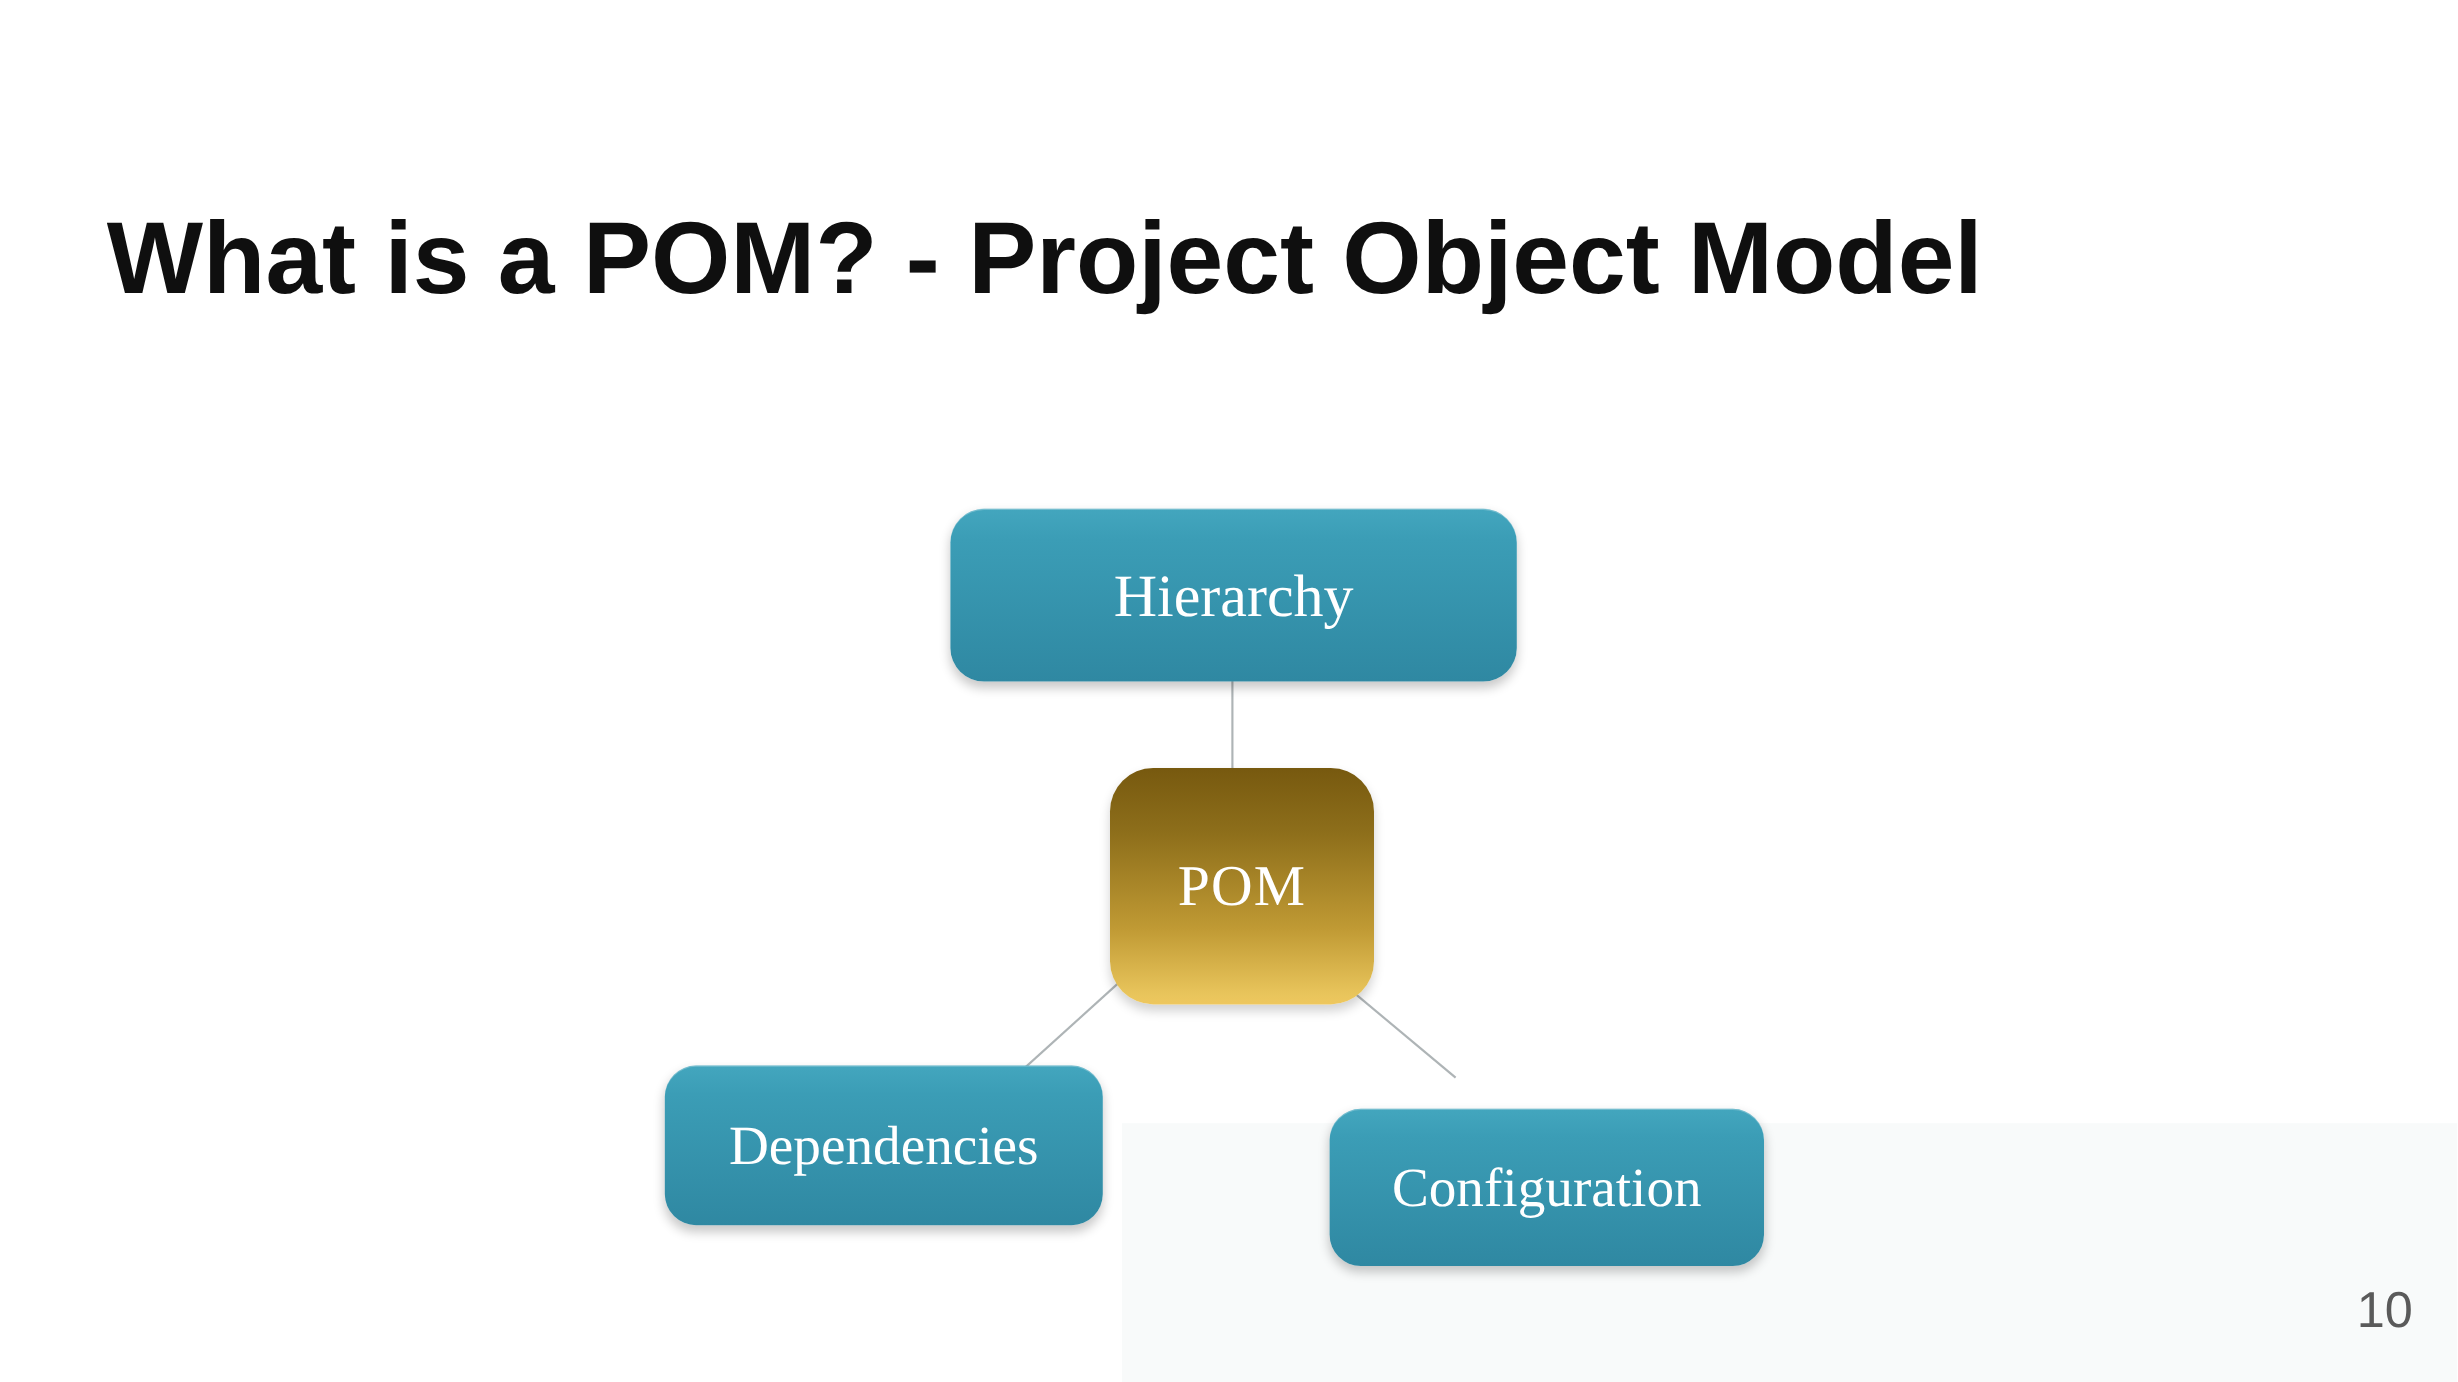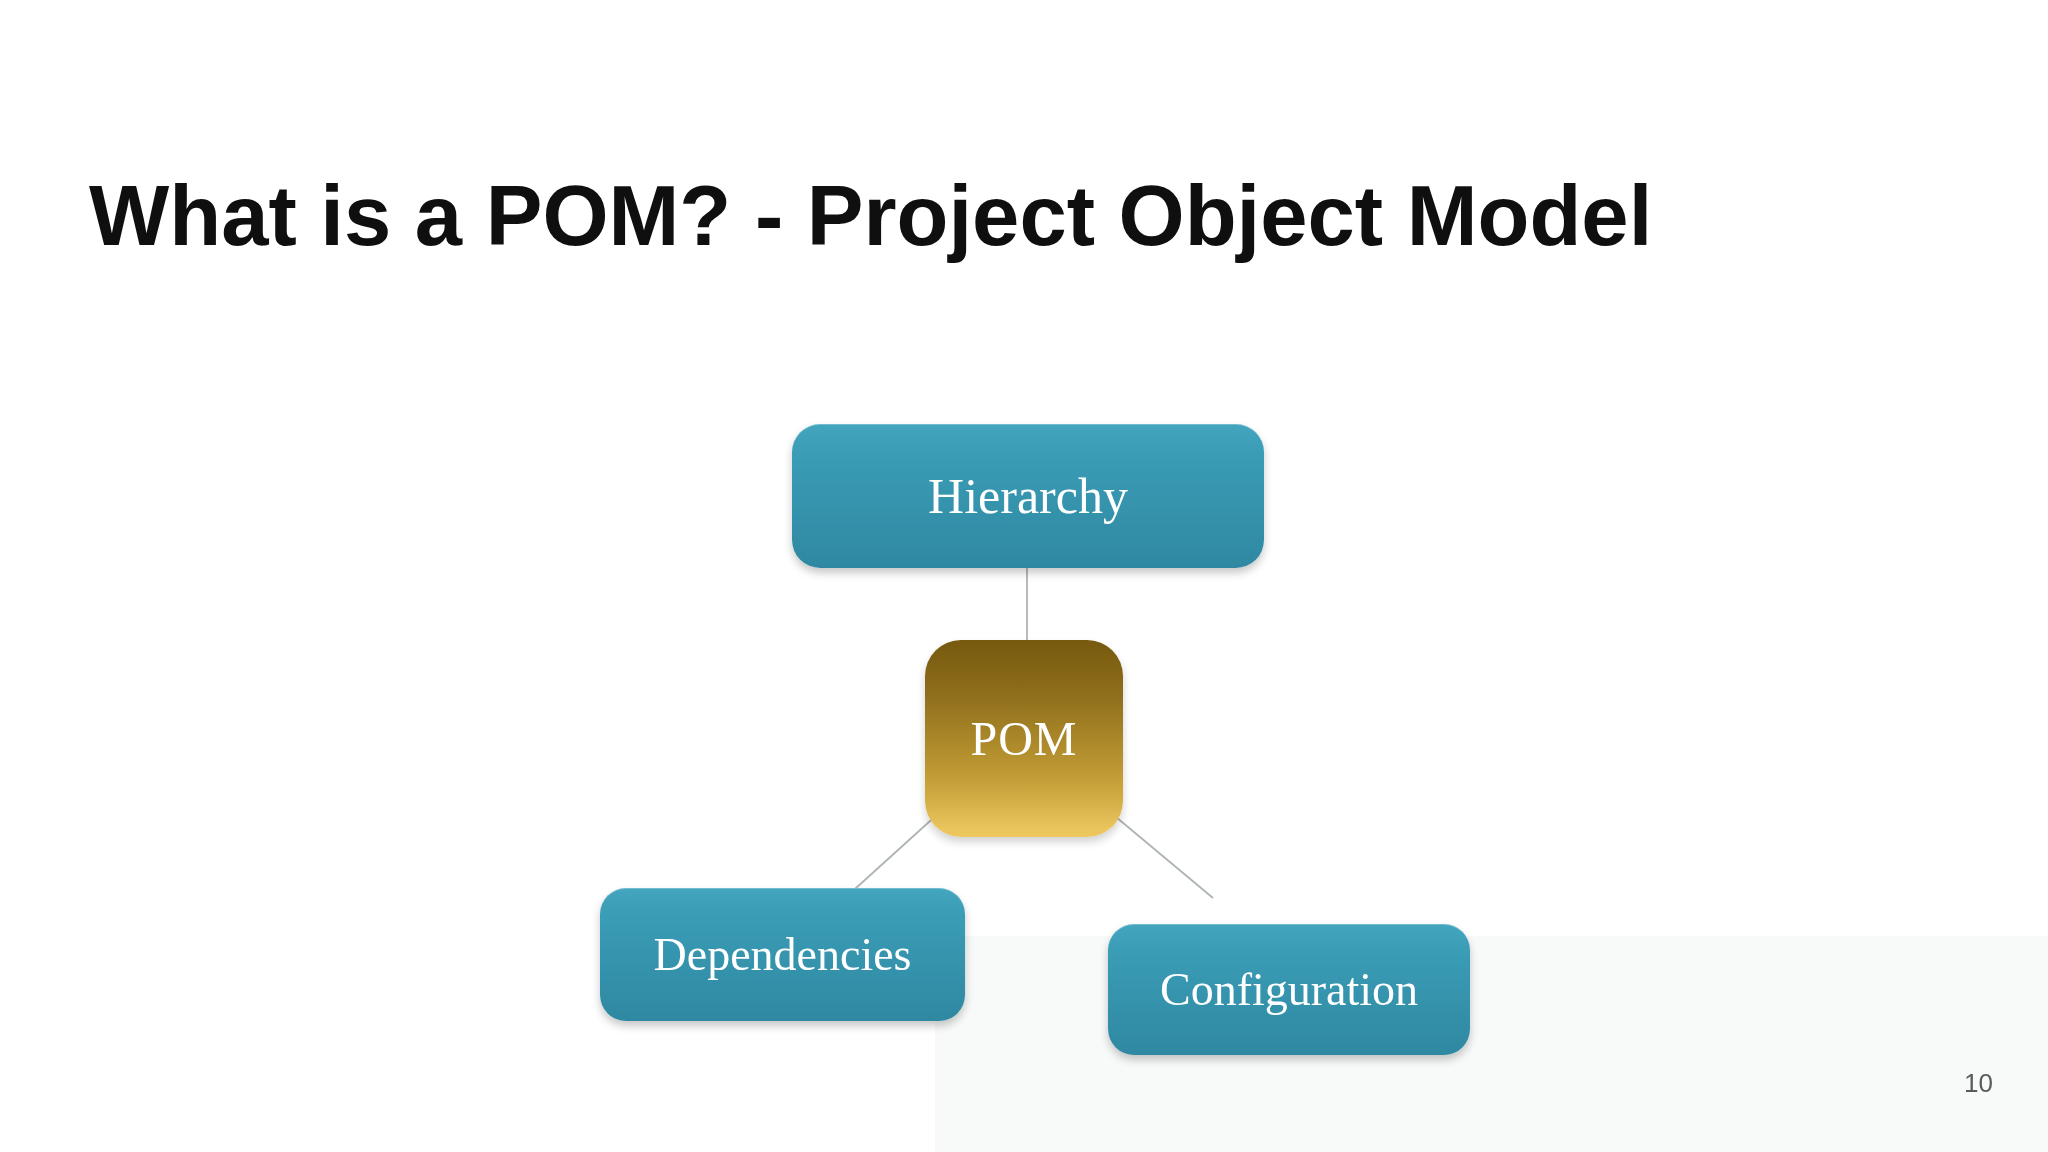--- a/index.html
+++ b/index.html
@@ -82,49 +82,49 @@
     left: 792px;
     top: 424px;
     width: 472px;
     height: 144px;
     border-radius: 28px;
     font-size: 50px;
   }
   .node-pom {
     left: 925px;
     top: 640px;
-    width: 198px;
+    width: 220px;
     height: 197px;
     border-radius: 36px;
     font-size: 48px;
     letter-spacing: 1px;
     background: linear-gradient(180deg, #77590f 0%, #8e6f1b 28%, #c09a34 68%, #e9c55c 96%, #eec75e 100%);
     box-shadow: 0 5px 9px rgba(0,0,0,0.18);
   }
   .node-dependencies {
-    left: 600px;
+    left: 554px;
     top: 888px;
     width: 365px;
     height: 133px;
     border-radius: 26px;
     font-size: 46px;
   }
   .node-configuration {
     left: 1108px;
     top: 924px;
     width: 362px;
     height: 131px;
     border-radius: 26px;
     font-size: 46px;
   }
   .page-number {
     position: absolute;
     left: 1964px;
     top: 1068px;
-    font-size: 26px;
+    font-size: 42px;
     color: #5a5a5a;
   }
 </style>
 </head>
 <body>
 
 <div class="slide">
 
   <div class="bg-tint"></div>
 

